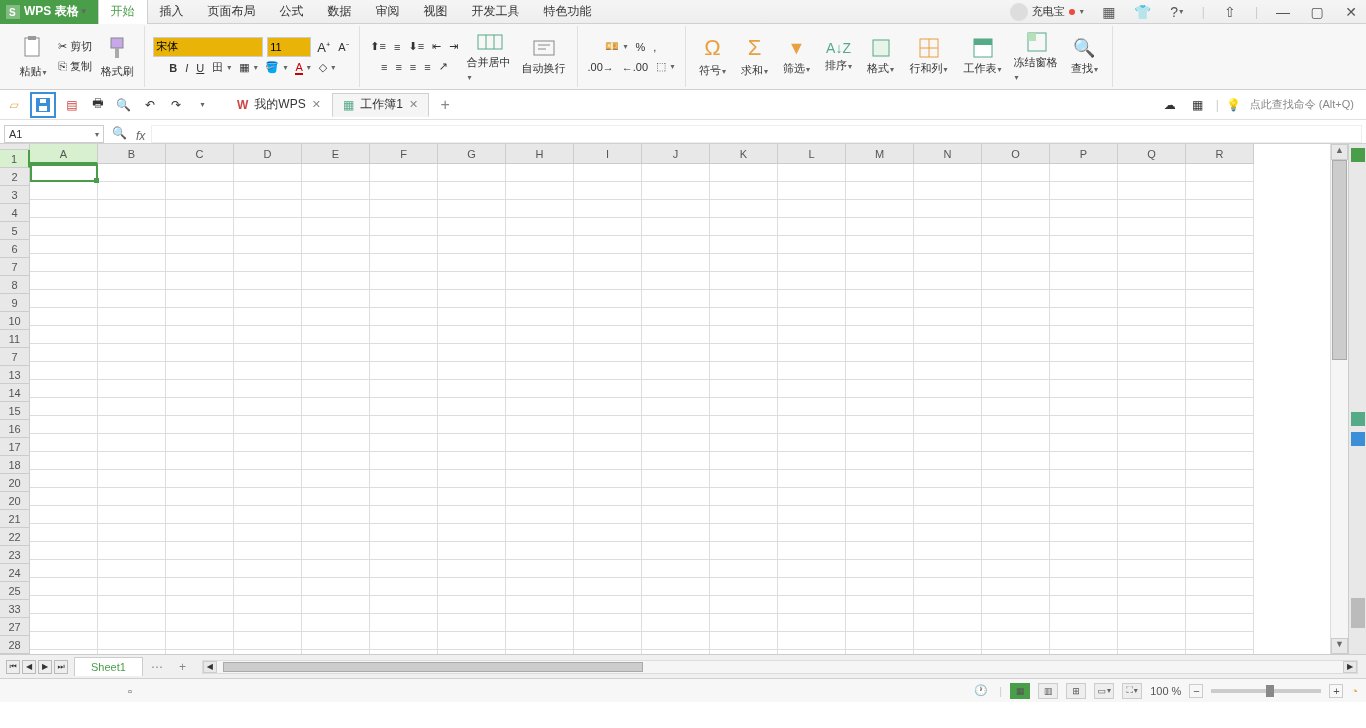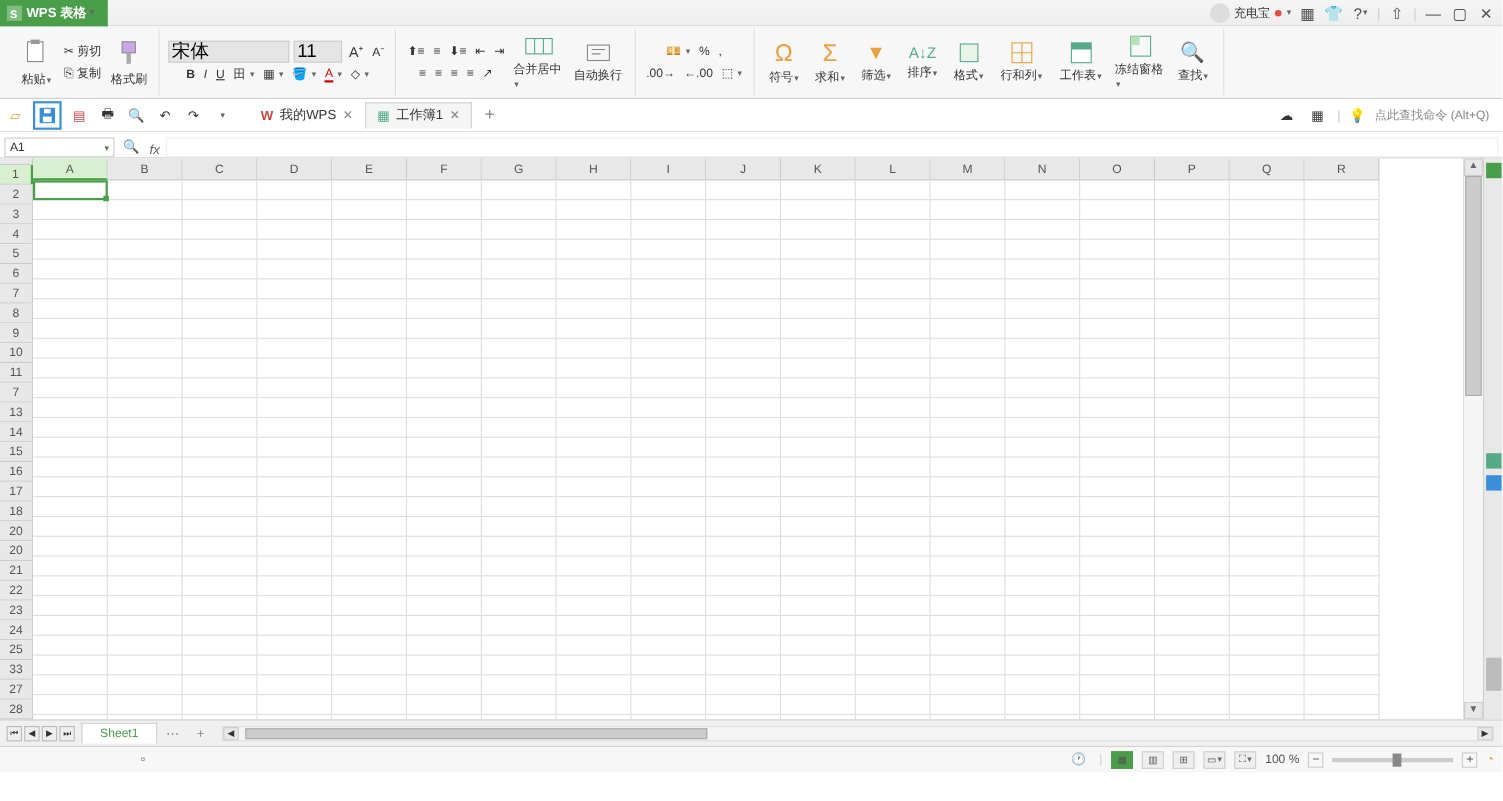--- a/index.html
+++ b/index.html
@@ -3,34 +3,34 @@
 <meta charset="utf-8">
 <style>
 * { margin:0; padding:0; box-sizing:border-box; font-family:"Microsoft YaHei",Arial,sans-serif; }
 body { background:#fff; width:1366px; height:728px; overflow:hidden; font-size:12px; color:#333; }
 .titlebar { height:24px; background:linear-gradient(#f5f5f5,#eee); display:flex; align-items:center; border-bottom:1px solid #d0d0d0; }
 .app-badge { background:#4a9e4a; color:#fff; height:24px; display:flex; align-items:center; padding:0 10px 0 6px; font-size:12px; font-weight:bold; }
 .app-badge svg { margin-right:4px; }
 .tabs-menu { display:flex; align-items:center; height:24px; }
 .tabs-menu .tab { padding:0 12px; height:24px; display:flex; align-items:center; cursor:pointer; font-size:12px; color:#333; }
 .tabs-menu .tab.active { background:#fff; color:#4a9e4a; border-left:1px solid #d0d0d0; border-right:1px solid #d0d0d0; }
-.title-right { margin-left:auto; display:flex; align-items:center; gap:6px; padding-right:6px; }
+.title-right { margin-left:auto; display:flex; align-items:center; gap:16px; padding-right:6px; }
 .title-right .usr { display:flex; align-items:center; gap:4px; font-size:11px; }
 .avatar { width:18px; height:18px; border-radius:50%; background:#ddd; display:inline-block; }
 .notif { width:6px; height:6px; background:#e74c3c; border-radius:50%; display:inline-block; }
 .win-btn { width:18px; height:18px; display:flex; align-items:center; justify-content:center; cursor:pointer; color:#555; font-size:14px; }
 .ribbon { height:66px; background:#f7f7f7; border-bottom:1px solid #d0d0d0; display:flex; align-items:stretch; padding:2px 6px; }
 .ribbon-group { display:flex; align-items:center; border-right:1px solid #e0e0e0; padding:0 8px; gap:4px; }
 .rg-col { display:flex; flex-direction:column; gap:2px; justify-content:center; align-items:center; }
 .rg-row { display:flex; gap:4px; align-items:center; }
 .btn-lg { width:38px; display:flex; flex-direction:column; align-items:center; gap:2px; cursor:pointer; padding:2px; font-size:11px; color:#333; }
 .btn-lg.wide { width:50px; }
 .btn-sm { height:18px; display:flex; align-items:center; gap:3px; cursor:pointer; padding:0 2px; font-size:11px; }
 .icon-ph { display:inline-flex; align-items:center; justify-content:center; }
-select, input[type=text] { border:1px solid #ccc; background:#e5e5e5; font-size:17px; height:20px; padding:0 2px; }
+select, input[type=text] { border:1px solid #ccc; background:#eab308; font-size:11px; height:20px; padding:0 2px; }
 .font-sel { width:110px; }
 .size-sel { width:44px; }
 .dd { font-size:8px; color:#666; margin-left:1px; }
 .qat { height:30px; background:#fff; border-bottom:1px solid #e0e0e0; display:flex; align-items:center; padding:0 4px; gap:6px; }
 .qat-btn { width:20px; height:20px; display:flex; align-items:center; justify-content:center; cursor:pointer; }
 .save-highlight { border:2px solid #3a8fd8; padding:1px; }
 .doc-tabs { display:flex; align-items:center; gap:0; margin-left:8px; }
 .doc-tab { height:24px; display:flex; align-items:center; padding:0 10px; border:1px solid transparent; font-size:12px; gap:6px; cursor:pointer; }
 .doc-tab.active { background:#f5f5f5; border:1px solid #d0d0d0; border-bottom-color:#f5f5f5; }
 .doc-tab .close { font-size:11px; color:#888; }
@@ -82,20 +82,31 @@
 
 <div class="titlebar">
   <div class="app-badge">
     <svg width="14" height="14" viewBox="0 0 14 14">
         <rect width="14" height="14" fill="#fff" opacity="0.3"></rect>
         <text x="3" y="11" font-size="10" fill="#fff">S</text>
       </svg>
     <span>WPS 表格</span>
     <span class="dd">▼</span>
   </div>
+  <div class="tabs-menu" id="menu-tabs">
+      <div class="tab active">开始</div>
+      <div class="tab">插入</div>
+      <div class="tab">页面布局</div>
+      <div class="tab">公式</div>
+      <div class="tab">数据</div>
+      <div class="tab">审阅</div>
+      <div class="tab">视图</div>
+      <div class="tab">开发工具</div>
+      <div class="tab">特色功能</div>
+    </div>
   <div class="title-right">
     <div class="usr">
       <span class="avatar"></span>
       <span>充电宝</span>
       <span class="notif"></span>
       <span class="dd">▾</span>
     </div>
     <span class="win-btn">▦</span>
     <span class="win-btn">👕</span>
     <span class="win-btn">?<span class="dd">▾</span></span>

